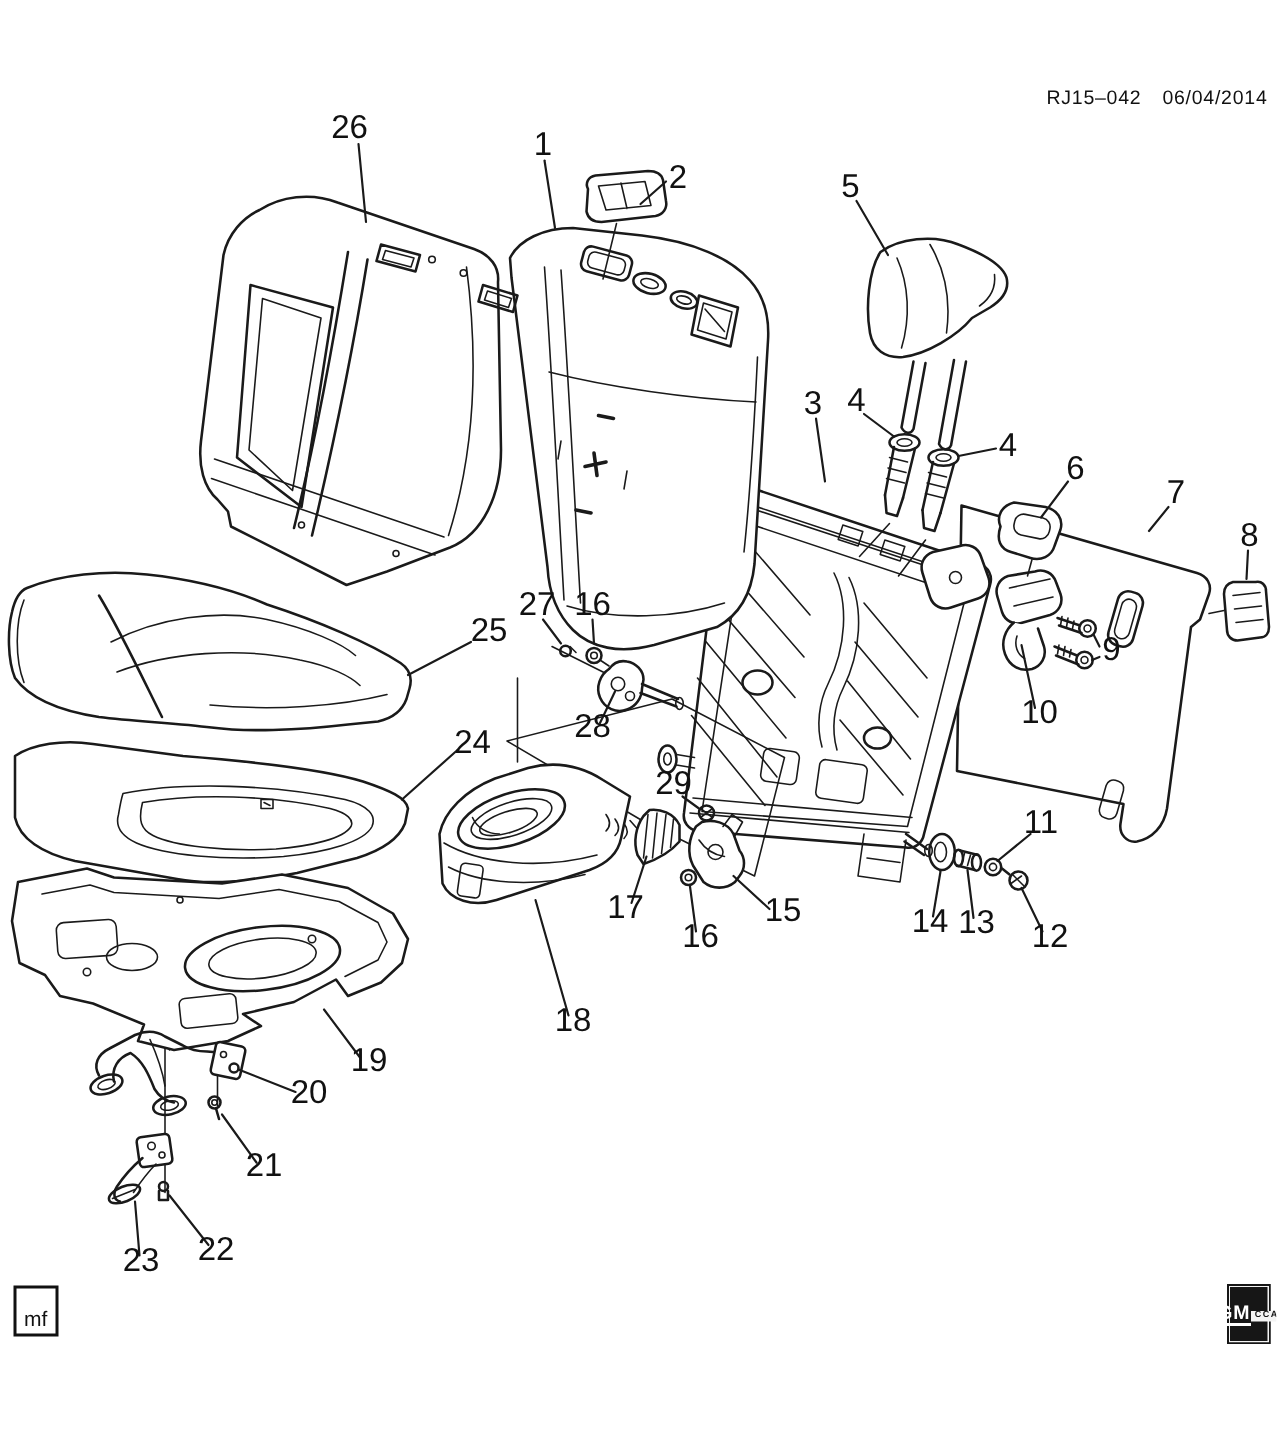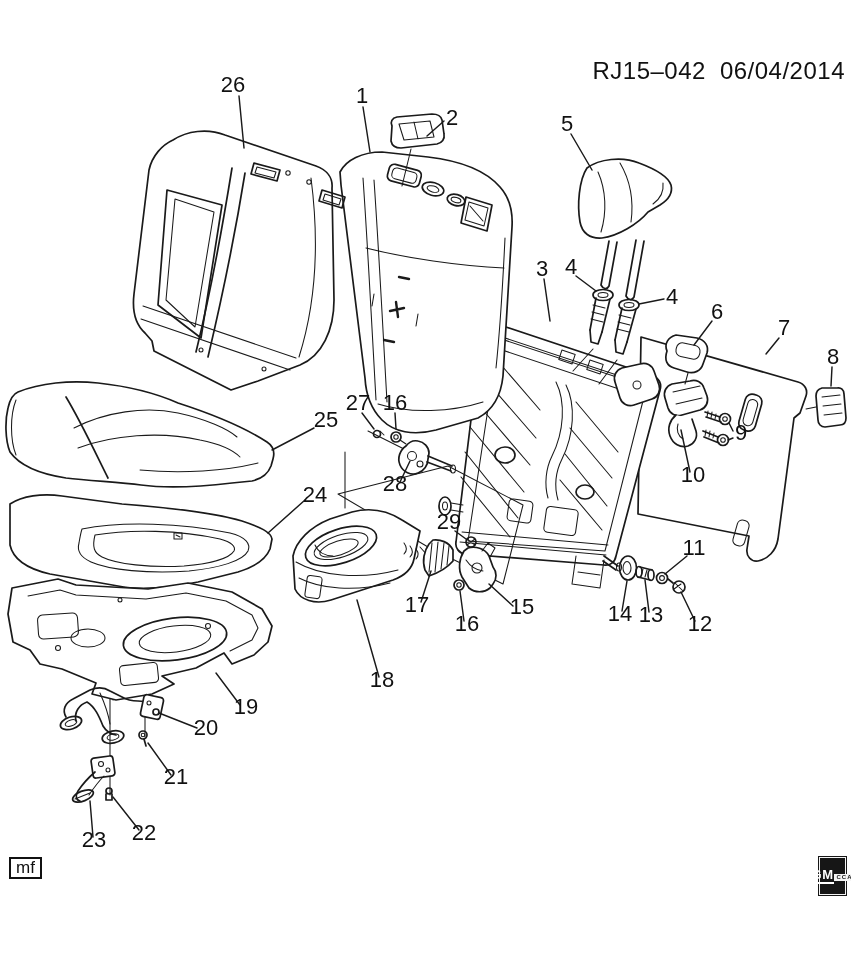--- a/index.html
+++ b/index.html
@@ -1,32 +1,32 @@
 <!DOCTYPE html>
 <html><head>
 <meta charset="utf-8">
 <style>
   html,body{margin:0;padding:0;background:#fff;}
   .page{position:relative;width:851px;height:960px;background:#fff;overflow:hidden;
         font-family:"Liberation Sans",sans-serif;color:#111;}
-  .header{position:absolute;top:57px;right:6px;font-size:24px;letter-spacing:.5px;
+  .header{position:absolute;top:57px;right:6px;font-size:13px;letter-spacing:.5px;
           color:#111;white-space:nowrap;}
   .header .code{margin-right:14px;}
   svg{position:absolute;left:0;top:0;}
   svg *{vector-effect:non-scaling-stroke;}
   .art path,.art line,.art circle,.art ellipse,.art rect,.art polyline{
      fill:none;stroke:#1a1a1a;stroke-width:1.7;stroke-linecap:round;stroke-linejoin:round;}
   .art .thin{stroke-width:1.05;}
   .art .mark{stroke-width:2.4;}
   .art .wfill{fill:#fff;}
   .callouts text{font-family:"Liberation Sans",sans-serif;font-size:22px;fill:#111;
      text-anchor:middle;stroke:none;}
   .callouts line{stroke:#1a1a1a;stroke-width:1.45;stroke-linecap:round;}
-  .mf-box{position:absolute;left:9px;top:857px;border:2px solid #111;padding:0 5px 1px 5px;
-     font-size:17px;line-height:17px;background:#fff;}
+  .mf-box{position:absolute;left:9px;top:857px;border:2px solid #111;padding:12px 5px 1px 5px;
+     font-size:14px;line-height:17px;background:#fff;}
   .gm-logo{position:absolute;right:4px;top:856px;width:27px;height:38px;background:#161616;
      border:1px solid #161616;box-shadow:inset 0 0 0 1px #f4f4f4;display:flex;flex-direction:row;
      align-items:center;justify-content:center;}
   .gm-text{color:#fff;font-size:13px;font-weight:bold;line-height:14px;letter-spacing:.5px;
      border-bottom:2px solid #fff;padding:0 1px;}
   .gm-sub{margin-top:2px;background:#f4f4f4;color:#161616;font-size:6px;font-weight:bold;
      line-height:7px;padding:0 2px;letter-spacing:1px;}
 </style>
 </head>
 <body>

